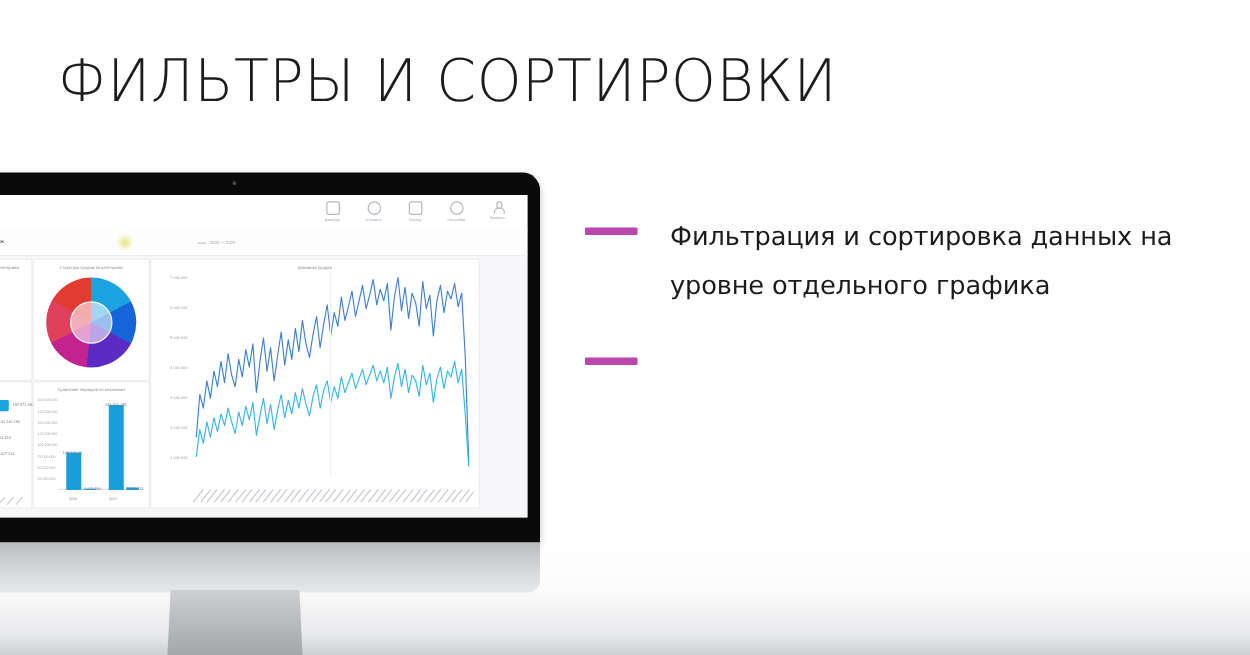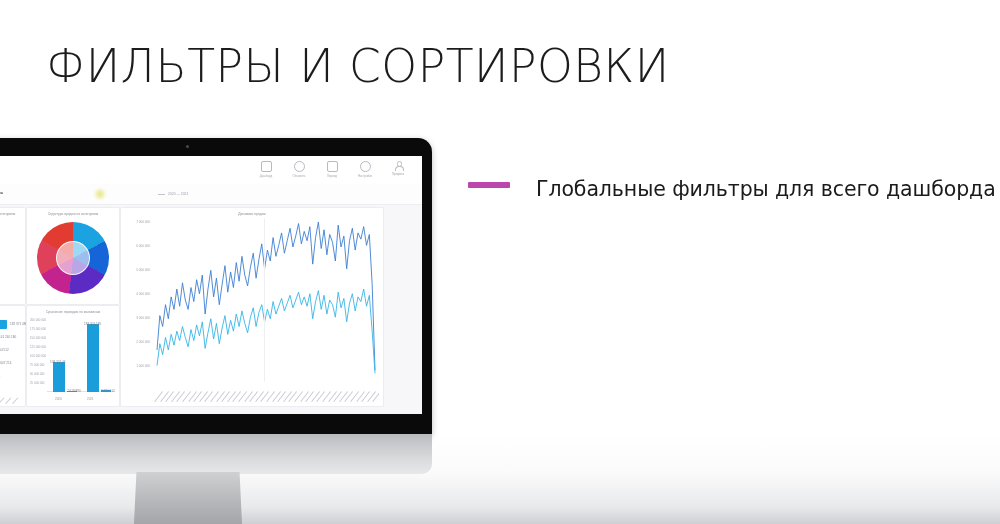--- a/index.html
+++ b/index.html
@@ -628,15 +628,18 @@
     </div>
   </div>
 
   <div class="monitor-chin"></div>
   <div class="monitor-neck"></div>
 </div>
 
 <div class="bullets">
   <div class="bullet-row">
     <span class="bullet-dash"></span>
-    <span class="bullet-text">Глобальные фильтры для всего дашборда</span>
+    <span class="bullet-text">Фильтрация и сортировка данных на уровне отдельного  графика</span>
+  </div>
+  <div class="bullet-row">
+    <span class="bullet-dash"></span>
   </div>
 </div>
 
 </body></html>

